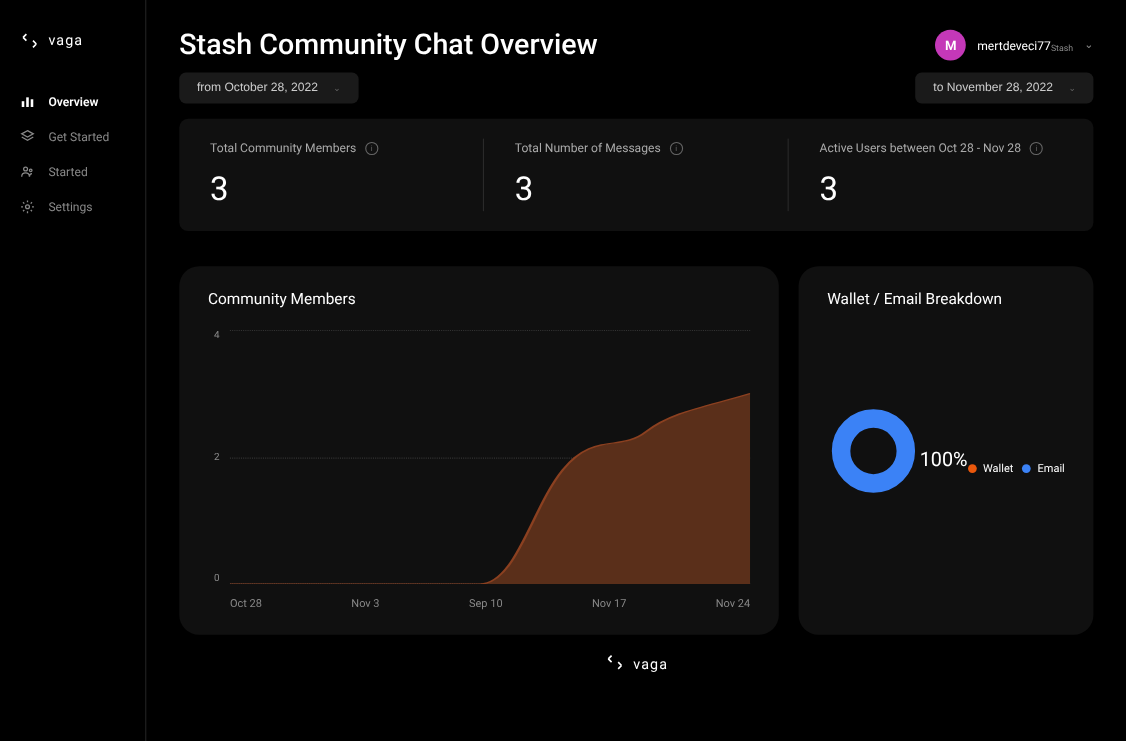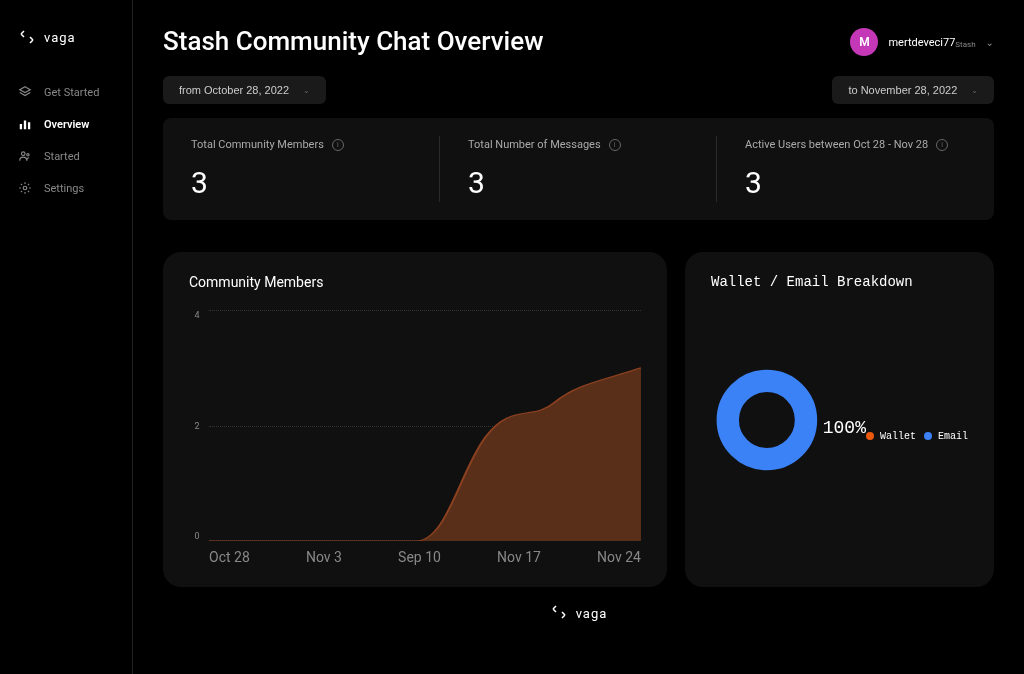--- a/index.html
+++ b/index.html
@@ -58,22 +58,22 @@
       justify-content: center;
     }
     .main {
       flex: 1;
       padding: 26px 30px;
       overflow: auto;
     }
     .header {
       display: flex;
       justify-content: space-between;
-      align-items: flex-end;
-      margin-bottom: 20px;
+      align-items: center;
+      margin-bottom: 10px;
     }
     .page-title {
       font-size: 26px;
       font-weight: 500;
     }
     .user-area {
       display: flex;
       align-items: center;
       gap: 10px;
     }
@@ -175,22 +175,21 @@
     }
     .chart-card {
       background: #101010;
       border-radius: 18px;
       padding: 22px 26px;
     }
     .chart-members {
       flex: 1;
     }
     .chart-breakdown {
-      width: 309px;
-      font-family: Liberation Mono, monospace;
+      width: 268px;
     }
     .chart-title {
       font-size: 14px;
       margin-bottom: 20px;
     }
     .area-chart {
       position: relative;
       height: 255px;
     }
     .y-axis {
@@ -219,21 +218,21 @@
       right: 0;
       border-top: 1px dotted #333;
     }
     .x-axis {
       position: absolute;
       left: 20px;
       right: 0;
       bottom: 0;
       display: flex;
       justify-content: space-between;
-      font-size: 14px;
+      font-size: 10px;
       color: #888;
     }
     .area-svg {
       position: absolute;
       inset: 0;
       width: 100%;
       height: 100%;
     }
     .donut-container {
       display: flex;
@@ -279,40 +278,40 @@
 <body>
 
 <div class="sidebar">
   <div class="logo">
     <span class="logo-icon">
       <svg viewBox="0 0 24 24" fill="none" stroke="#fff" stroke-width="2">
         <path d="M4 8 L8 4 M4 8 L8 12 M16 12 L20 16 M16 20 L20 16"></path>
       </svg>
     </span>
     <span class="logo-text">vaga</span>
-  </div>
-
-  <div class="nav-item">
-    <span class="nav-icon">
-      <svg viewBox="0 0 24 24" fill="none" stroke="#888" stroke-width="2">
-          <path d="M12 3 L21 8 L12 13 L3 8 Z M3 13 L12 18 L21 13"></path>
-        </svg>
-    </span>
-    <span>Get Started</span>
   </div>
 
   <div class="nav-item active">
     <span class="nav-icon">
       <svg viewBox="0 0 24 24" fill="#fff">
           <rect x="3" y="12" width="4" height="9"></rect>
           <rect x="10" y="6" width="4" height="15"></rect>
           <rect x="17" y="9" width="4" height="12"></rect>
         </svg>
     </span>
     <span>Overview</span>
+  </div>
+
+  <div class="nav-item">
+    <span class="nav-icon">
+      <svg viewBox="0 0 24 24" fill="none" stroke="#888" stroke-width="2">
+          <path d="M12 3 L21 8 L12 13 L3 8 Z M3 13 L12 18 L21 13"></path>
+        </svg>
+    </span>
+    <span>Get Started</span>
   </div>
 
   <div class="nav-item">
     <span class="nav-icon">
       <svg viewBox="0 0 24 24" fill="none" stroke="#888" stroke-width="2">
           <circle cx="9" cy="8" r="3"></circle>
           <circle cx="17" cy="10" r="2"></circle>
           <path d="M3 20 C3 16 6 14 9 14 C12 14 15 16 15 20 M15 20 C15 17 17 15 19 15"></path>
         </svg>
     </span>

